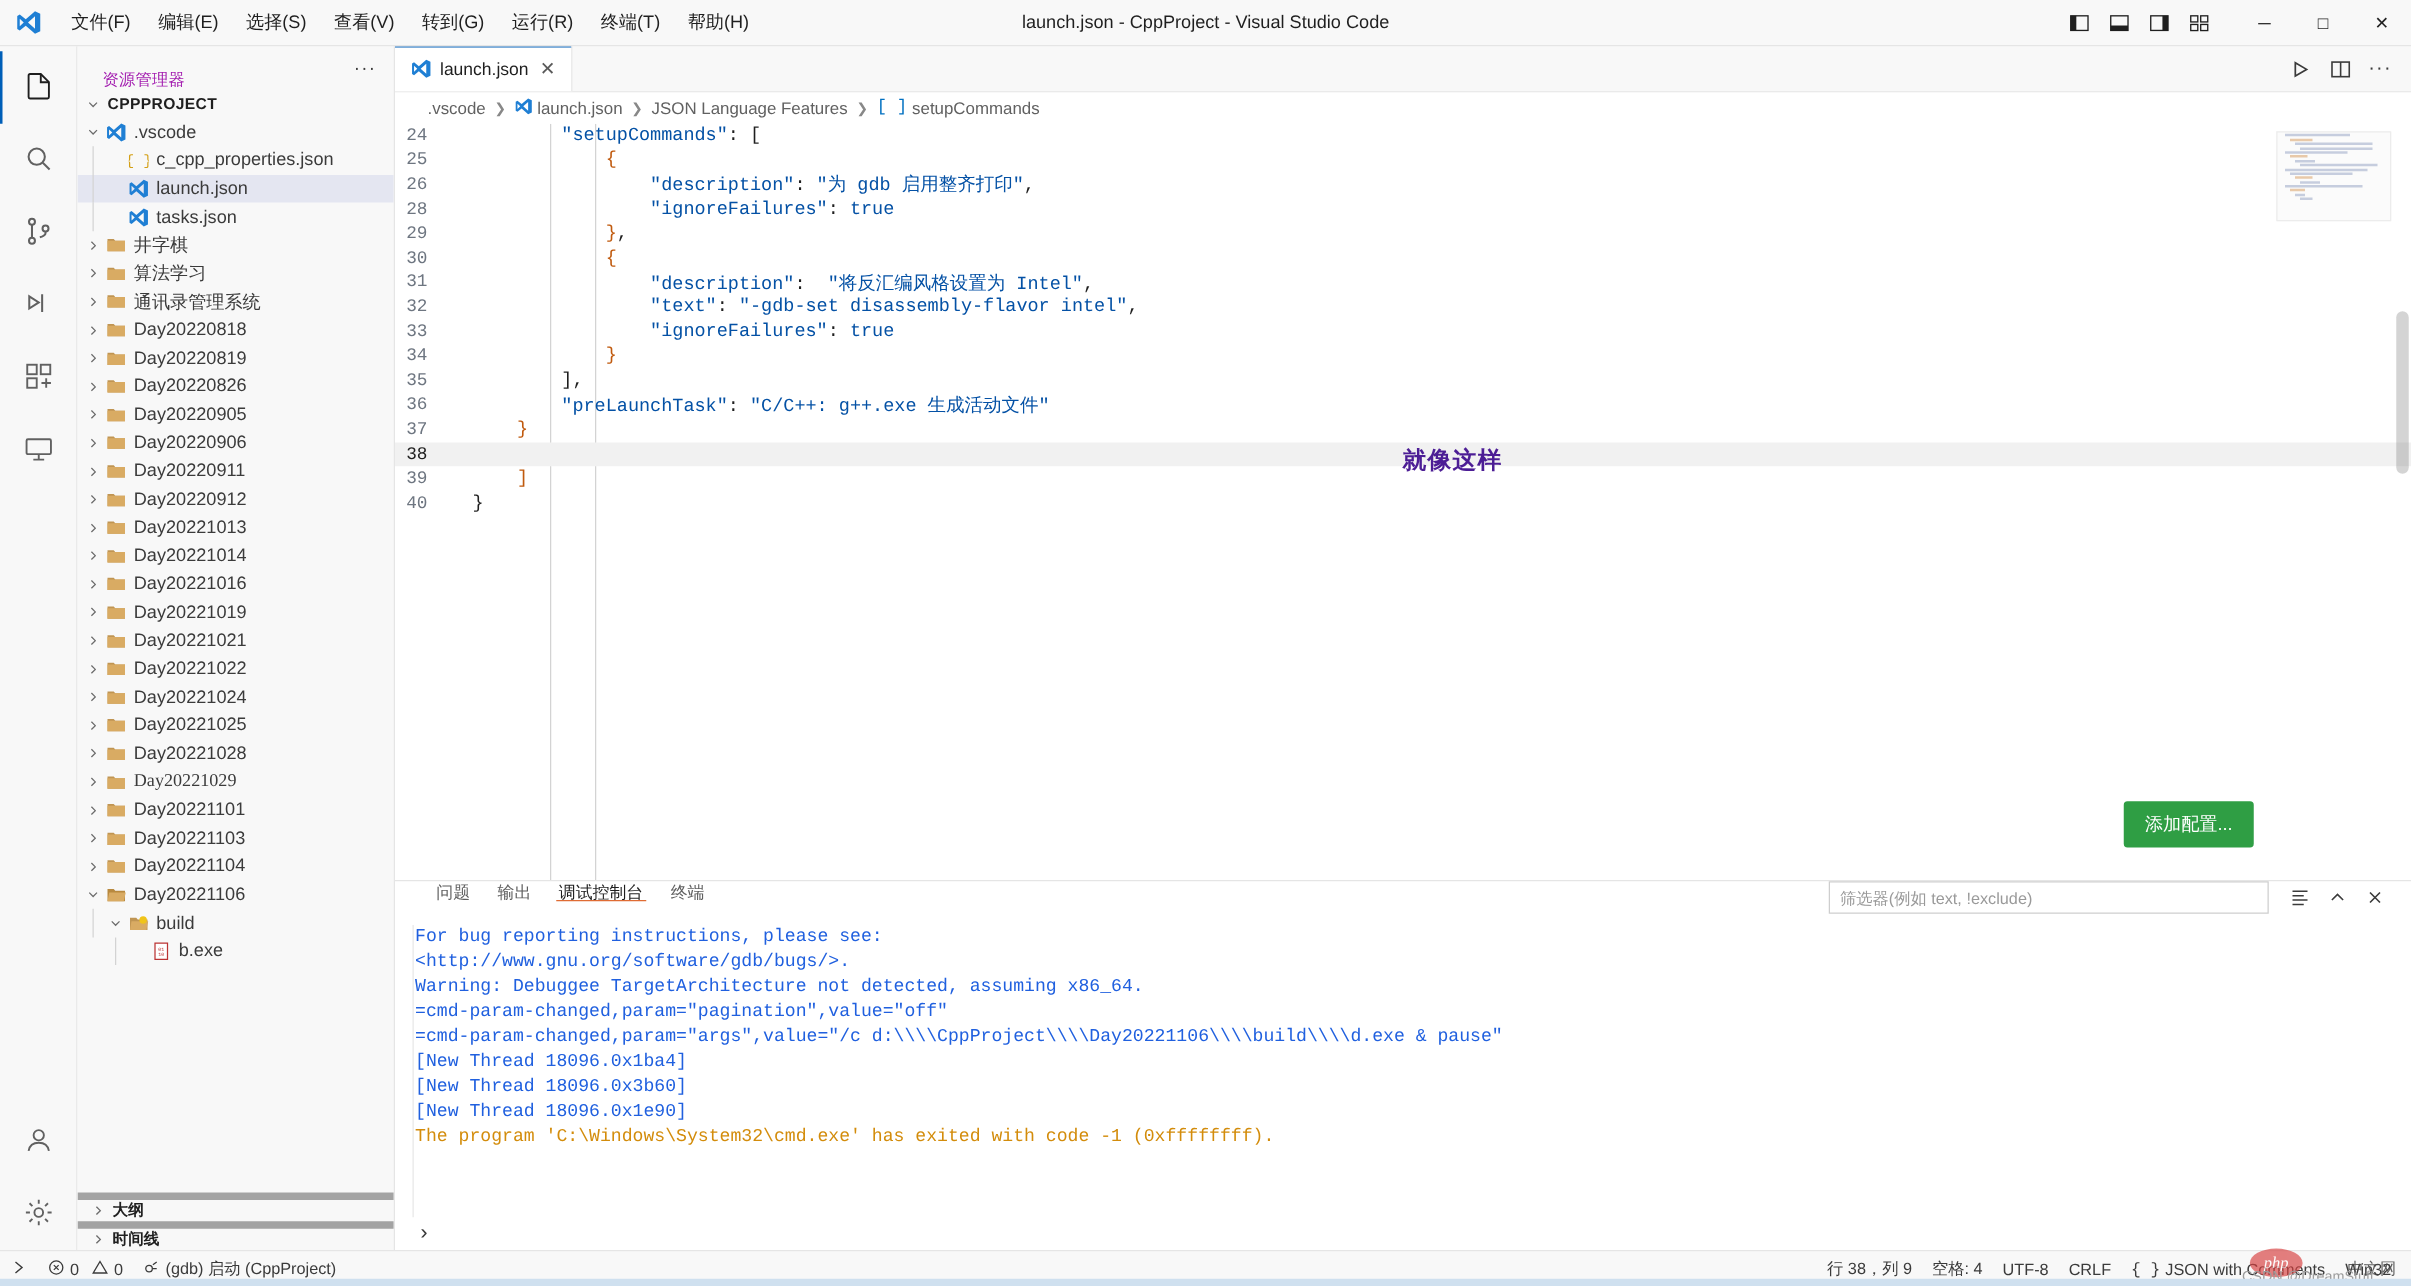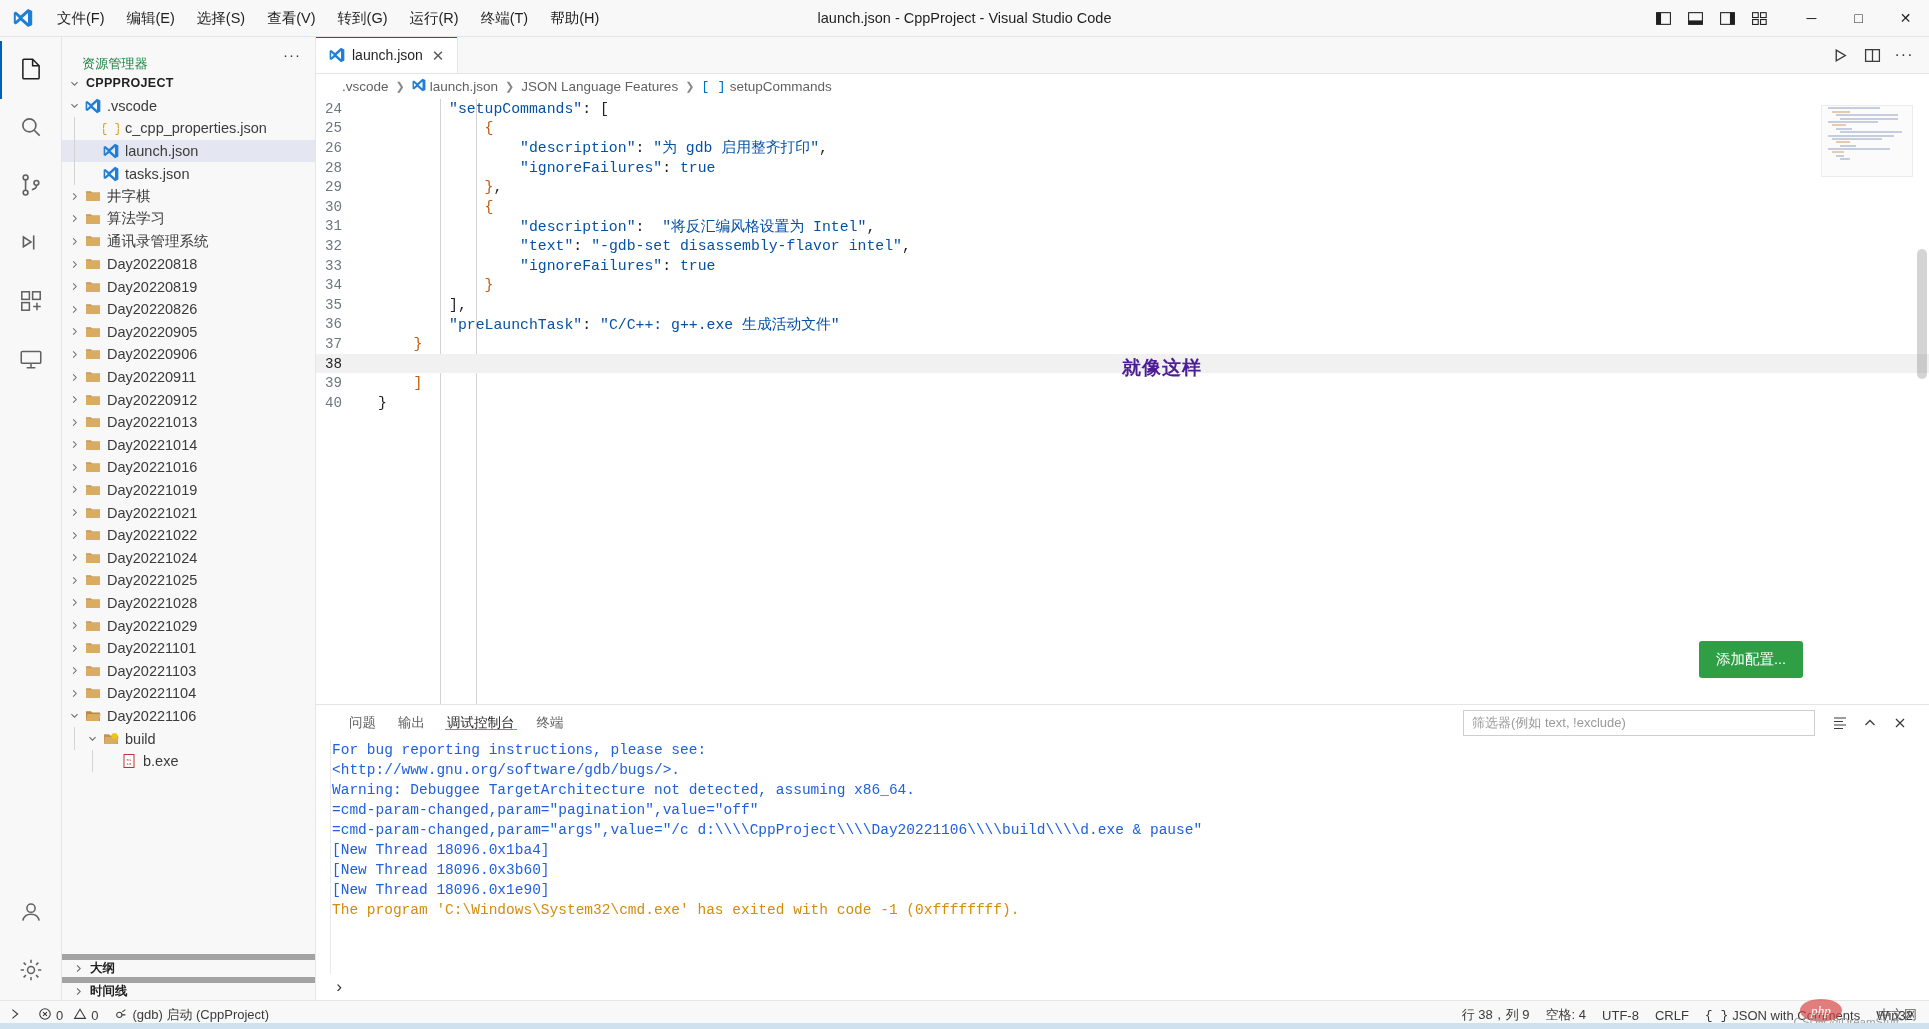--- a/index.html
+++ b/index.html
@@ -72,21 +72,21 @@
     width: 254px; flex: 0 0 254px;
     background: #f8f8f8;
     border-right: 1px solid #e5e5e5;
     display: flex; flex-direction: column;
     overflow: hidden;
   }
   .sb-header {
     height: 35px; display: flex; align-items: center;
     padding: 0 8px 0 20px; flex: 0 0 35px;
   }
-  .sb-title { font-size: 13px; color: #15803d; letter-spacing: .2px; margin-top: 18px; }
+  .sb-title { font-size: 13px; color: #a21caf; letter-spacing: .2px; margin-top: 18px; }
   .sb-dots { margin-left: auto; color: #3b3b3b; font-size: 15px; padding: 0 6px; cursor: pointer; letter-spacing:1px;}
   .sb-tree { flex: 1; overflow: hidden; font-size: 14.5px; }
   .row {
     height: 22.6px; display: flex; align-items: center;
     cursor: pointer; white-space: nowrap; color: #3b3b3b;
     position: relative;
   }
   .row.selected { background: #e4e6f1; }
   .row.root { font-weight: bold; font-size: 12.5px; letter-spacing: .3px; color:#1f1f1f;}
   .twisty {
@@ -189,21 +189,21 @@
     cursor: pointer; font-family: "Liberation Sans", sans-serif;
   }
 
   
   .panel {
     flex: 0 0 296px; display: flex; flex-direction: column;
     background: #ffffff; border-top: 1px solid #e5e5e5;
     min-height: 0;
   }
   .panel-head {
-    height: 35px; flex: 0 0 35px; display: flex; align-items: center;
+    height: 35px; flex: 0 0 35px; display: flex; align-items: flex-start;
     padding-left: 22px;
   }
   .ptab {
     display: flex; align-items: center; padding: 0 11px;
     font-size: 13.5px; color: #5f5f5f; cursor: pointer; position: relative;
   }
   .ptab.active { color: #1f1f1f; }
   .ptab.active::after {
     content: ""; position: absolute; left: 9px; right: 9px; bottom: 2px; height: 1px; background: #e06c34;
   }
@@ -713,21 +713,21 @@
               </svg>
             </span>
             <span class="ficon">
               <svg viewBox="0 0 16 16">
                 <path fill="#c09553" d="M1 3.2h5l1.2 1.4H15V13H1z"></path>
                 <path fill="#d9ab63" d="M1 4.6h14V13H1z"></path>
               </svg>
             </span>
             <span class="rlabel">Day20221028</span>
           </div>
-          <div class="row" style="padding-left: 4px;">
+          <div class="row" style="padding-left: 4px; font-family: Liberation Serif, serif;">
             <span class="twisty">
               <svg viewBox="0 0 16 16" fill="none" stroke="currentColor" stroke-width="1.5">
                 <path d="M6 3.5L10.5 8 6 12.5"></path>
               </svg>
             </span>
             <span class="ficon">
               <svg viewBox="0 0 16 16">
                 <path fill="#c09553" d="M1 3.2h5l1.2 1.4H15V13H1z"></path>
                 <path fill="#d9ab63" d="M1 4.6h14V13H1z"></path>
               </svg>

